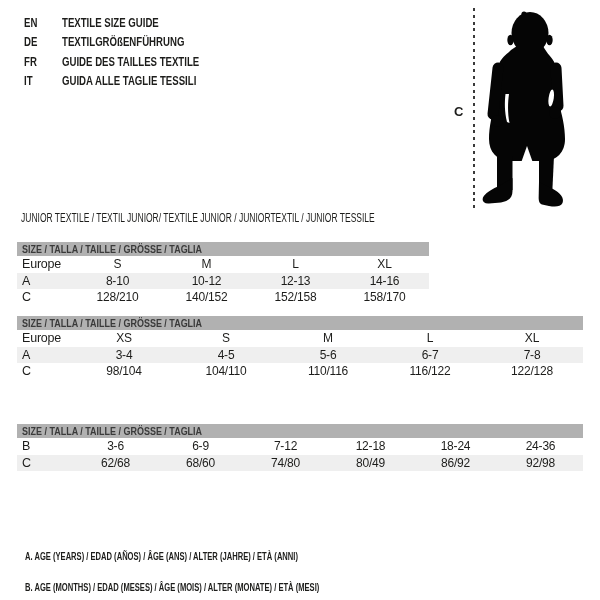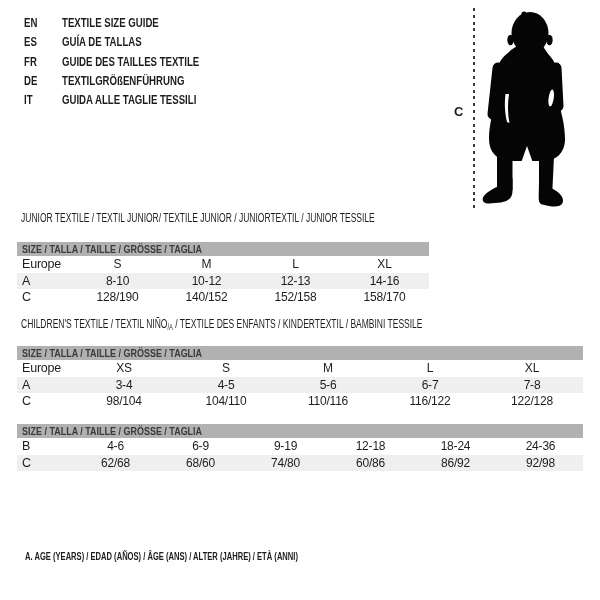--- a/index.html
+++ b/index.html
@@ -59,30 +59,26 @@
 <body>
 
 <div class="canvas">
 
   <div class="languages">
     <div class="lang-row">
       <span class="lang-code"><span class="squish sq74">EN</span></span>
       <span class="squish sq74">TEXTILE SIZE GUIDE</span>
     </div>
     <div class="lang-row">
-      <span class="lang-code"><span class="squish sq74">ES</span></span>
-      <span class="squish sq74">GUÍA DE TALLAS</span>
+      <span class="lang-code"><span class="squish sq74">DE</span></span>
+      <span class="squish sq74">TEXTILGRÖßENFÜHRUNG</span>
     </div>
     <div class="lang-row">
       <span class="lang-code"><span class="squish sq74">FR</span></span>
       <span class="squish sq74">GUIDE DES TAILLES TEXTILE</span>
-    </div>
-    <div class="lang-row">
-      <span class="lang-code"><span class="squish sq74">DE</span></span>
-      <span class="squish sq74">TEXTILGRÖßENFÜHRUNG</span>
     </div>
     <div class="lang-row">
       <span class="lang-code"><span class="squish sq74">IT</span></span>
       <span class="squish sq74">GUIDA ALLE TAGLIE TESSILI</span>
     </div>
   </div>
 
   <div class="measure-line"></div>
   <div class="measure-label">C</div>
   <svg class="silhouette" viewBox="0 0 92 198" aria-hidden="true">
@@ -140,31 +136,30 @@
         </tr>
         <tr class="shaded">
           <td class="row-label">A</td>
           <td>8-10</td>
           <td>10-12</td>
           <td>12-13</td>
           <td>14-16</td>
         </tr>
         <tr>
           <td class="row-label">C</td>
-          <td>128/190</td>
+          <td>128/210</td>
           <td>140/152</td>
           <td>152/158</td>
           <td>158/170</td>
         </tr>
       </tbody>
     </table>
   </section>
 
   <section class="tbl tbl2">
-    <div class="tbl-title"><span class="squish sq68"><span>CHILDREN'S TEXTILE / TEXTIL NIÑO</span><sub>/A</sub><span> / TEXTILE DES ENFANTS / KINDERTEXTIL / BAMBINI TESSILE</span></span></div>
     <table>
       <colgroup>
           <col class="c-label">
           <col>
           <col>
           <col>
           <col>
           <col>
         </colgroup>
       <thead>
@@ -213,37 +208,38 @@
           <col>
         </colgroup>
       <thead>
         <tr>
             <th class="size-bar" colspan="7"><span class="squish sq78">SIZE / TALLA / TAILLE / GRÖSSE / TAGLIA</span></th>
           </tr>
       </thead>
       <tbody>
         <tr>
           <td class="row-label">B</td>
-          <td>4-6</td>
+          <td>3-6</td>
           <td>6-9</td>
-          <td>9-19</td>
+          <td>7-12</td>
           <td>12-18</td>
           <td>18-24</td>
           <td>24-36</td>
         </tr>
         <tr class="shaded">
           <td class="row-label">C</td>
           <td>62/68</td>
           <td>68/60</td>
           <td>74/80</td>
-          <td>60/86</td>
+          <td>80/49</td>
           <td>86/92</td>
           <td>92/98</td>
         </tr>
       </tbody>
     </table>
   </section>
 
   <div class="notes">
     <div class="note"><span class="squish sq66">A. AGE (YEARS) / EDAD (AÑOS) / ÂGE (ANS) / ALTER (JAHRE) / ETÀ (ANNI)</span></div>
+    <div class="note"><span class="squish sq66">B. AGE (MONTHS) / EDAD (MESES) / ÂGE (MOIS) / ALTER (MONATE) / ETÀ (MESI)</span></div>
   </div>
 
 </div>
 
 </body></html>

